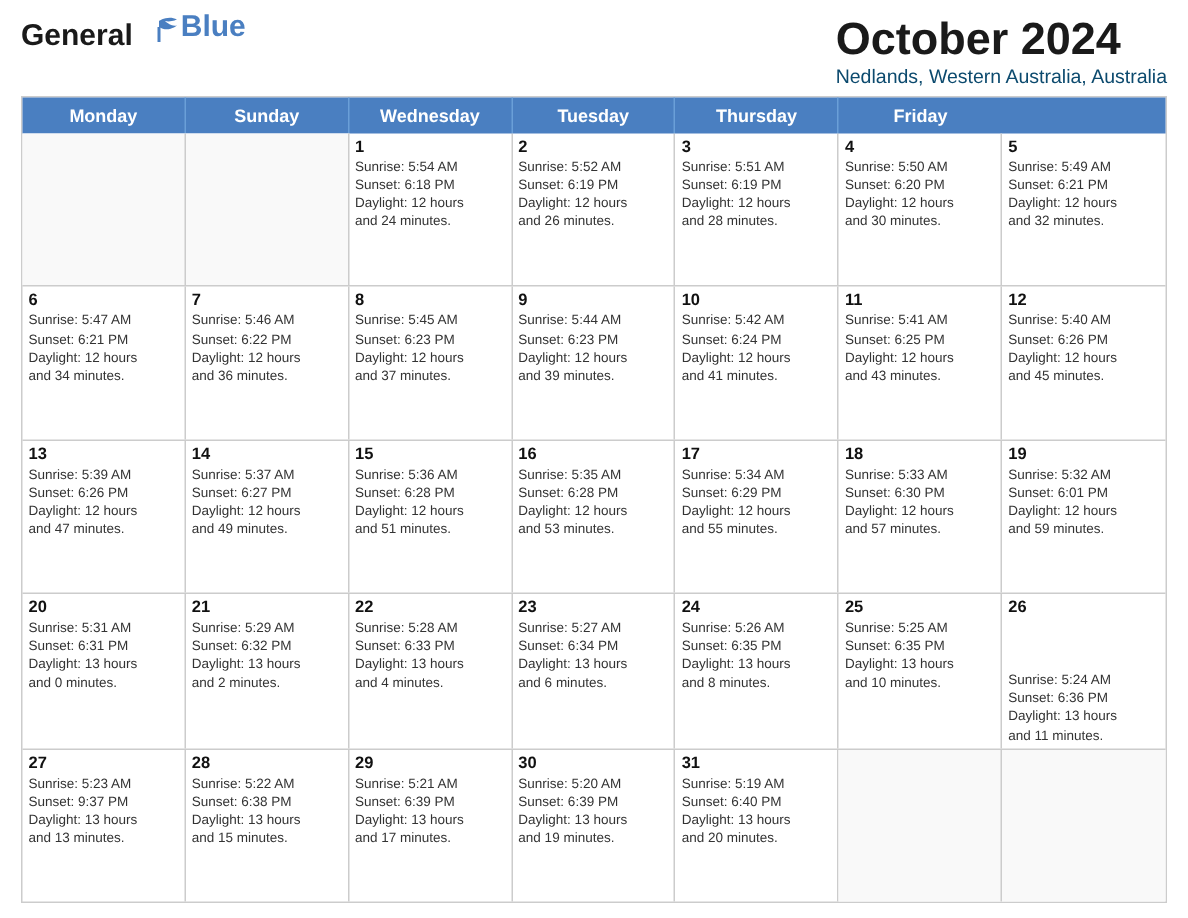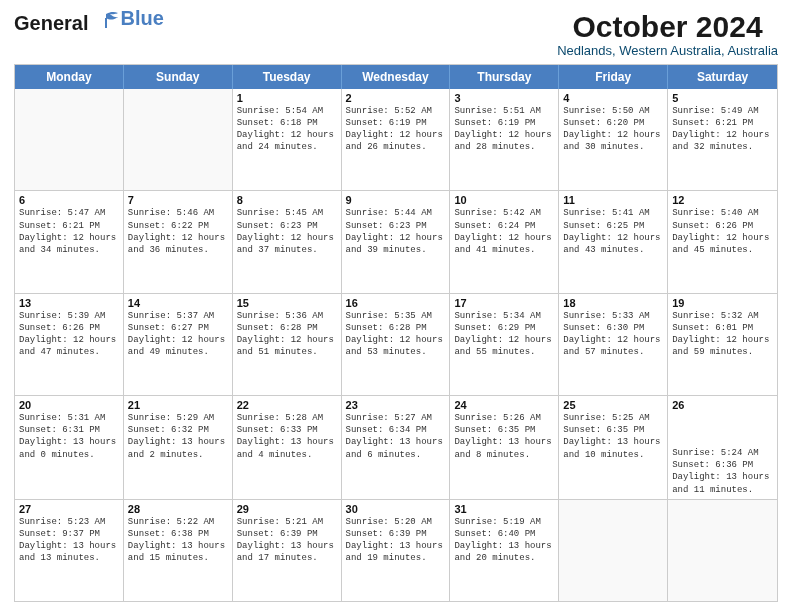--- a/index.html
+++ b/index.html
@@ -22,21 +22,21 @@
       justify-content: space-between;
       align-items: flex-start;
       margin-bottom: 6px;
     }
     .logo {
       display: flex;
       flex-direction: row;
       align-items: flex-start;
     }
     .title-area {
-      text-align: center;
+      text-align: left;
     }
     .month-title {
       font-size: 30px;
       font-weight: bold;
       color: #1a1a1a;
       line-height: 1.1;
     }
     .location {
       font-size: 13px;
       color: #0c4a6e;
@@ -86,21 +86,20 @@
     .day-num {
       font-size: 11px;
       font-weight: bold;
       margin-bottom: 1px;
       color: #111;
     }
     .cell-info {
       font-size: 9px;
       line-height: 1.35;
       color: #333;
-      font-family: Liberation Mono, monospace;
     }
   </style>
 </head>
 <body>
 
 <div class="page">
   <div class="header">
     <div class="logo">
       <div style="display:flex;align-items:center;gap:2px;">
         <div style="font-size:20px;font-weight:bold;line-height:1;">
@@ -118,25 +117,24 @@
     <div class="title-area">
       <div class="month-title">October 2024</div>
       <div class="location">Nedlands, Western Australia, Australia</div>
     </div>
   </div>
 
   <div class="calendar">
     <div class="cal-header">
       <div class="cal-header-cell">Monday</div>
       <div class="cal-header-cell">Sunday</div>
+      <div class="cal-header-cell">Wednesday</div>
       <div class="cal-header-cell">Tuesday</div>
-      <div class="cal-header-cell">Wednesday</div>
       <div class="cal-header-cell">Thursday</div>
       <div class="cal-header-cell">Friday</div>
-      <div class="cal-header-cell">Saturday</div>
     </div>
     <div class="cal-body" id="cal-body">
     <div class="cal-row">
           <div class="cal-cell empty"></div>
           <div class="cal-cell empty"></div>
           <div class="cal-cell">
             <div class="day-num">1</div>
             <div class="cell-info" style="white-space: pre-line;">Sunrise: 5:54 AM
 Sunset: 6:18 PM
 Daylight: 12 hours

